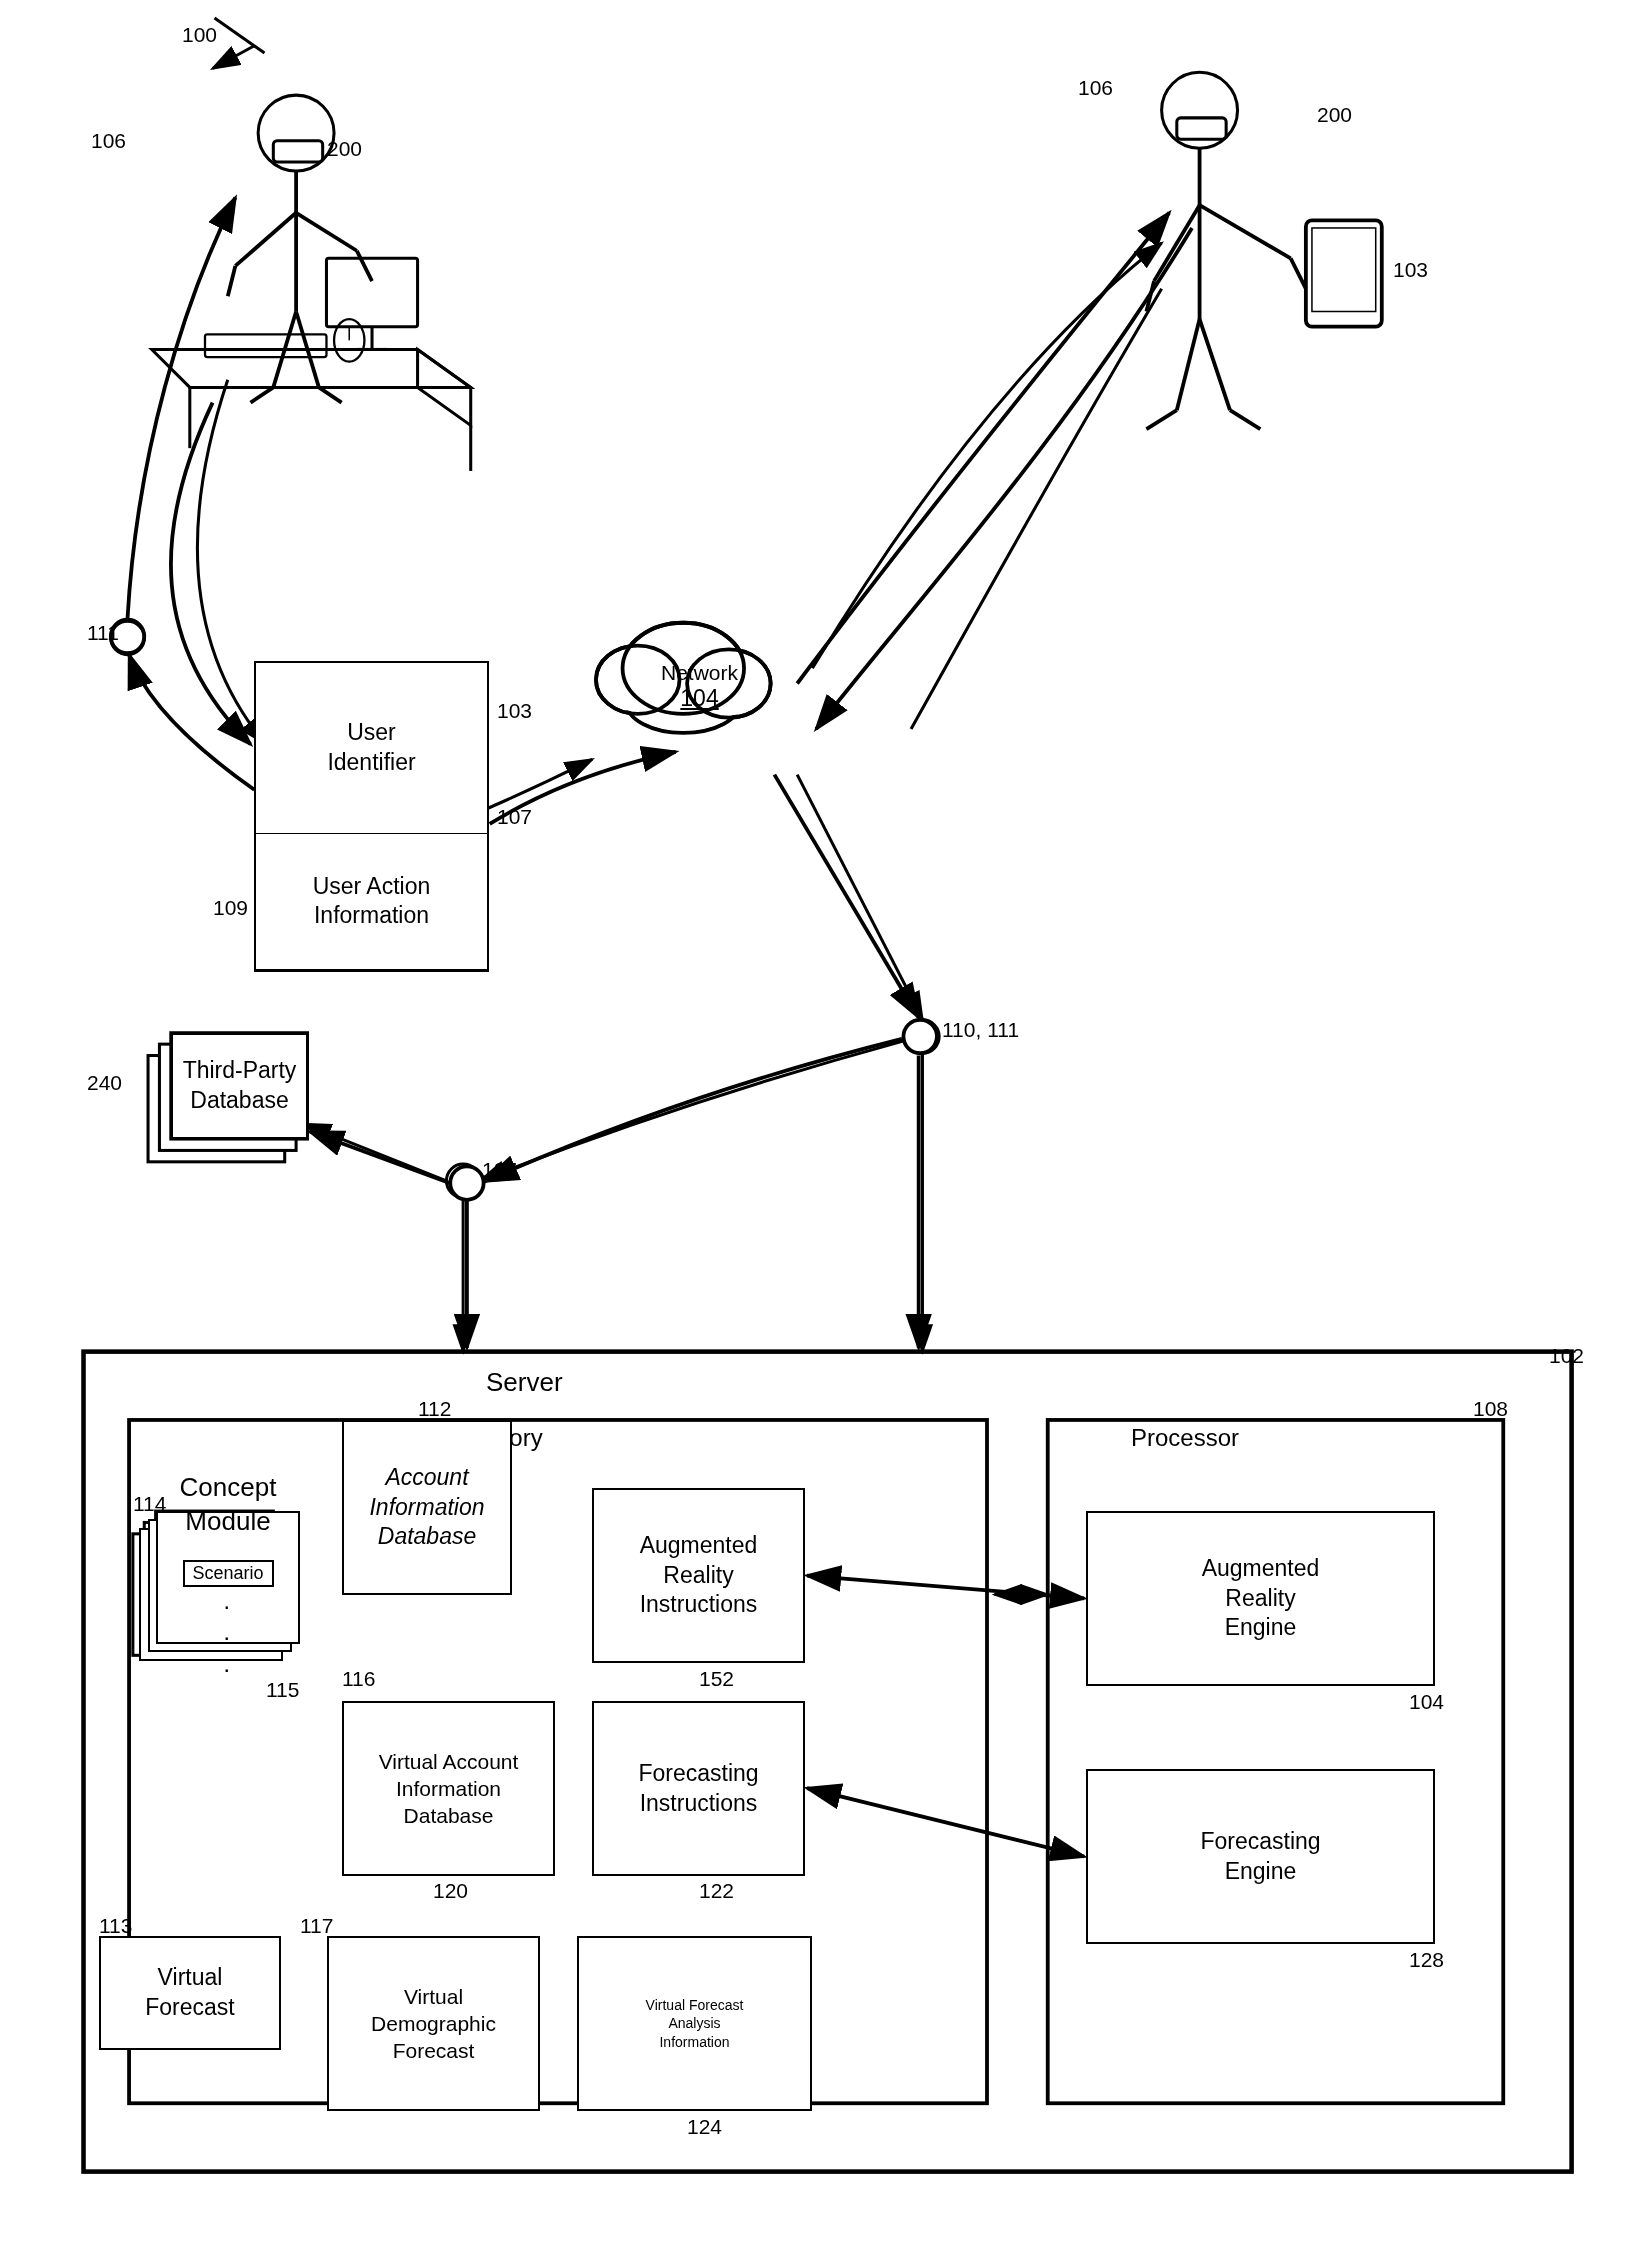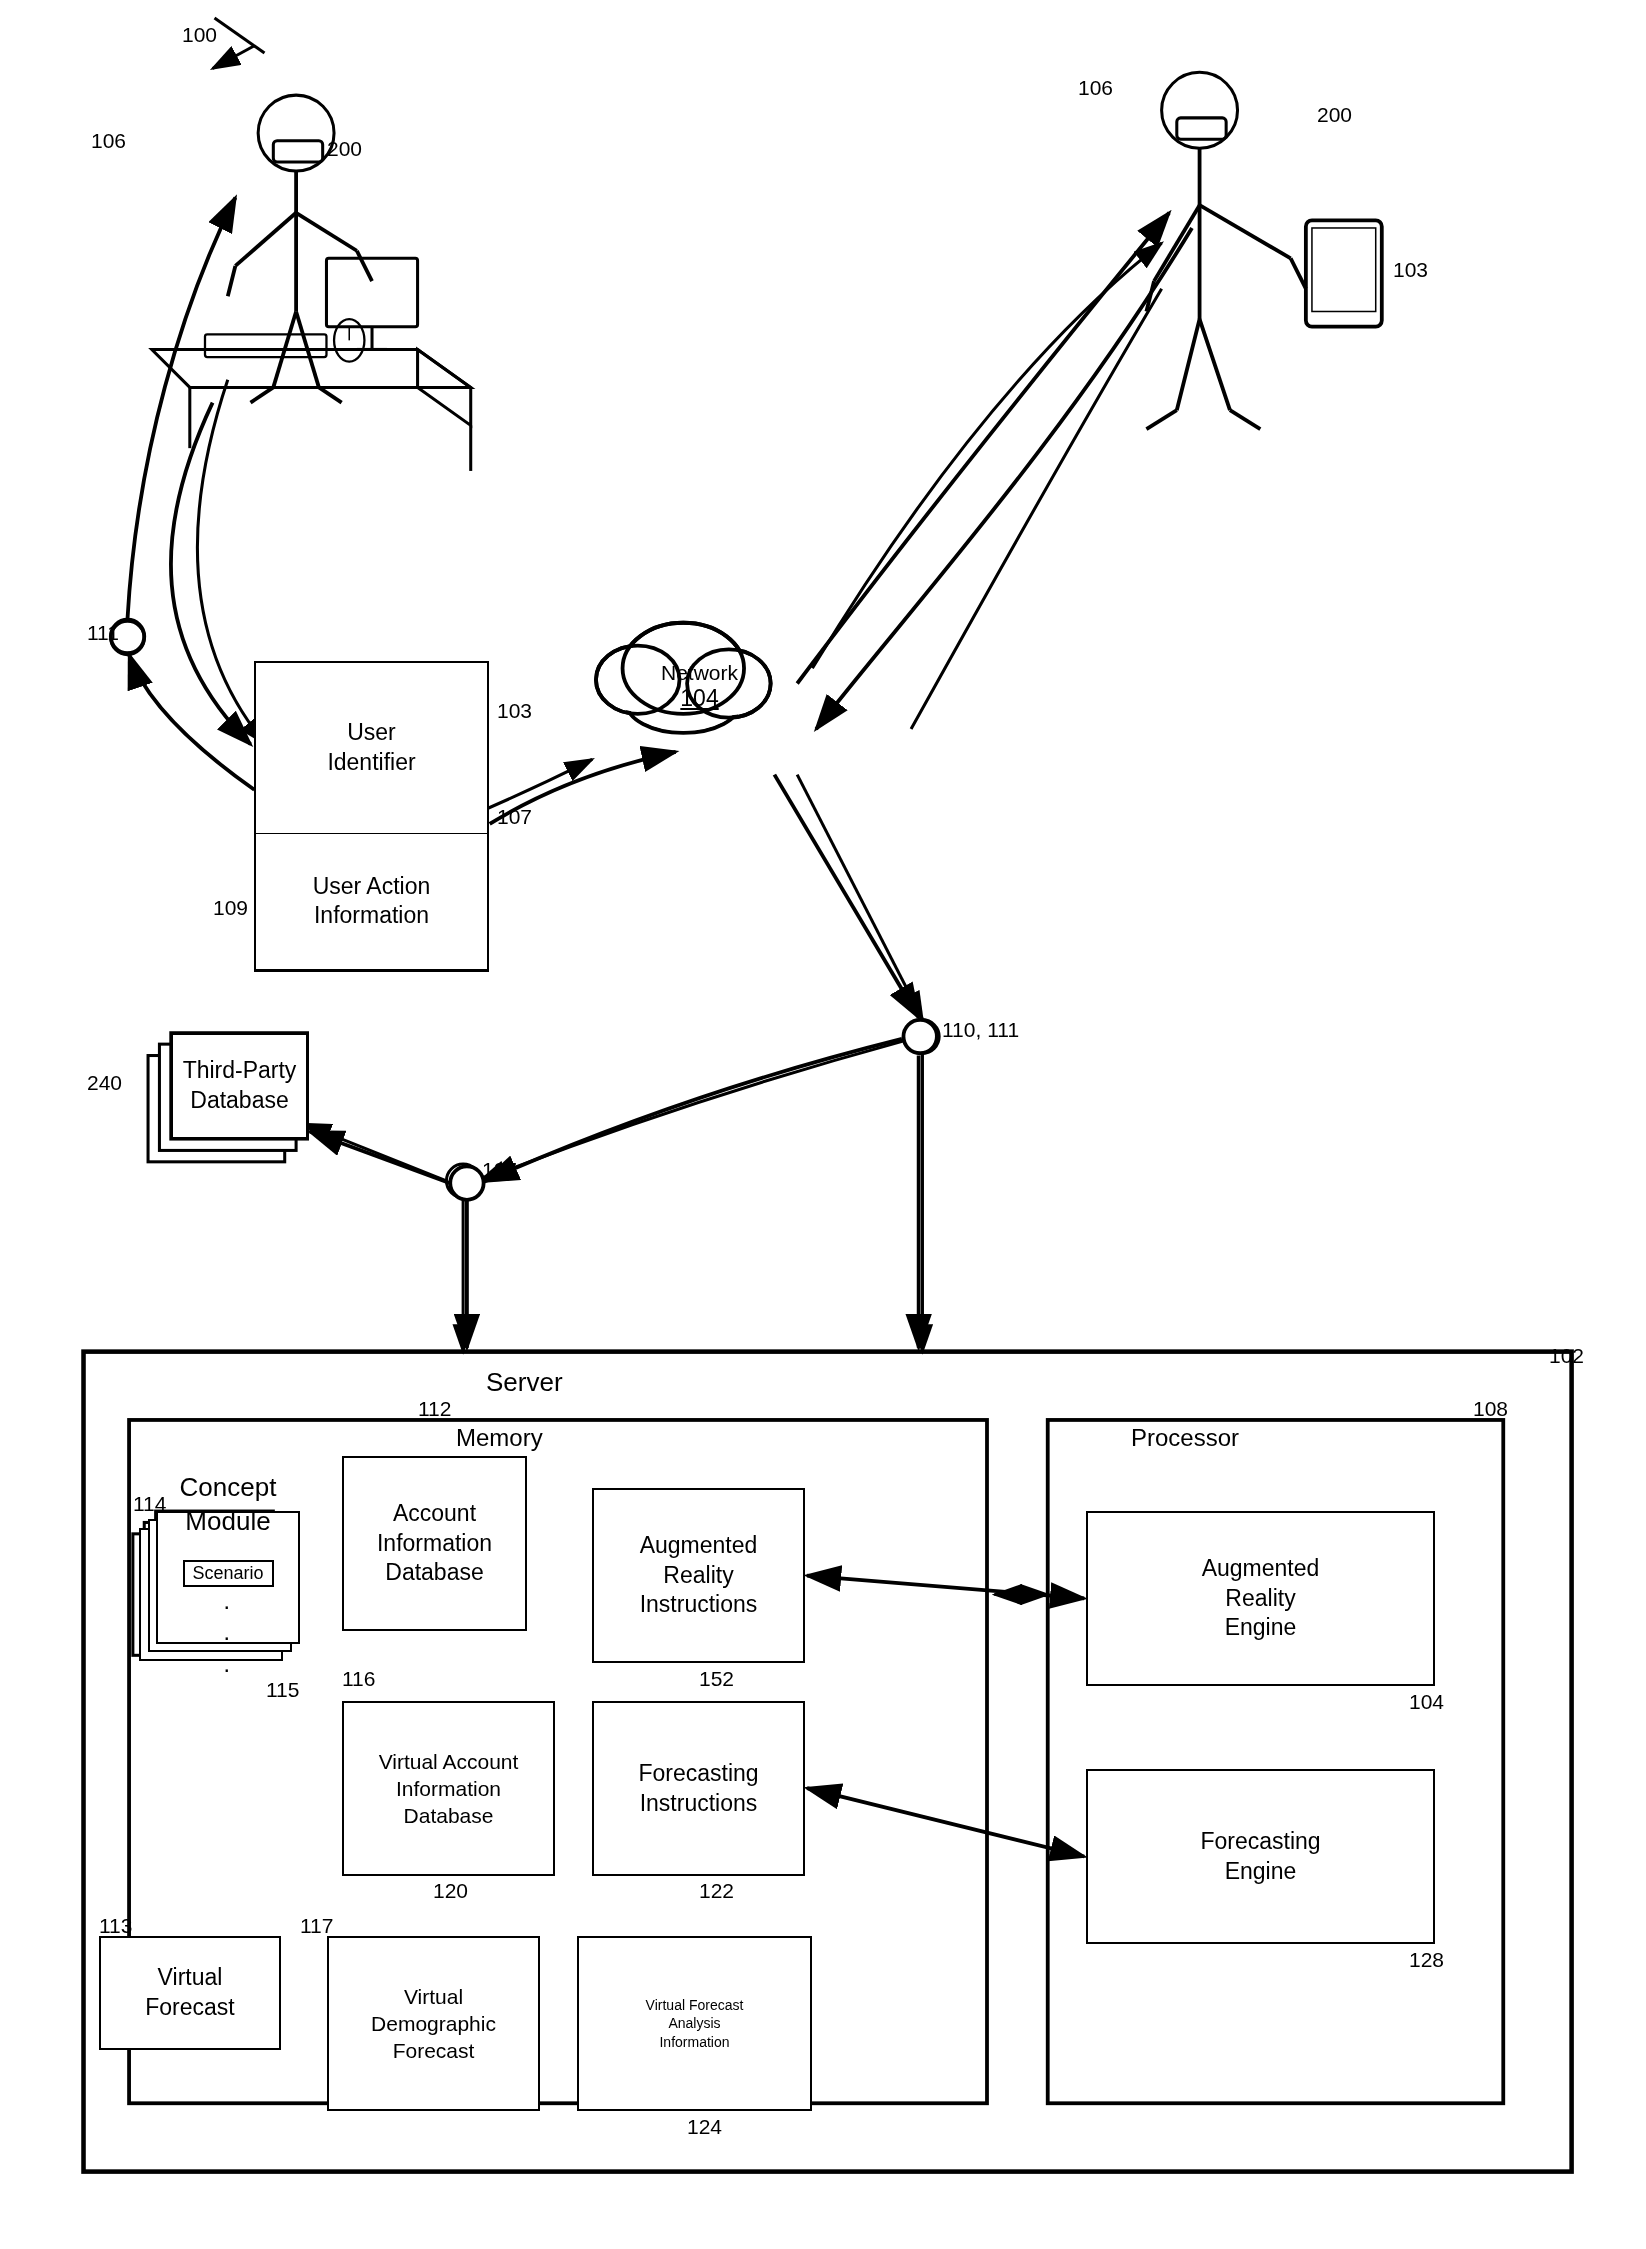--- a/index.html
+++ b/index.html
@@ -248,21 +248,21 @@
   <div class="box" style="left:156px; top:1511px; width:144px; height:133px; background:#fff; z-index:3;">
     <div style="display:flex; flex-direction:column; width:100%; height:100%; align-items:center; justify-content:center;">
       <div style="font-size:26px; text-align:center; margin-bottom:21px;">Concept<br>Module</div>
       <div class="box" style="position:relative; width:91px; height:30px; font-size:18px;">Scenario</div>
       <div style="font-size:24px; letter-spacing:2.3px; margin-top:3px;">·<br>·<br>·</div>
     </div>
   </div>
   <div style="position:absolute; left:148px; top:1519px; width:144px; height:133px; border:2.3px solid #000; background:#fff; z-index:2;"></div>
   <div style="position:absolute; left:139px; top:1528px; width:144px; height:133px; border:2.3px solid #000; background:#fff; z-index:1;"></div>
 
-  <div class="box" style="left:342px; top:1456px; width:185px; height:175px;">
+  <div class="box" style="left:342px; top:1420px; width:170px; height:175px;font-style:italic;">
     <span style="font-size:23px; text-align:center;">Account<br>Information<br>Database</span>
   </div>
 
   <div class="label" style="left:342px; top:1667px;">116</div>
 
   <div class="box" style="left:592px; top:1488px; width:213px; height:175px;">
     <span style="font-size:23px; text-align:center;">Augmented<br>Reality<br>Instructions</span>
   </div>
 
   <div class="label" style="left:699px; top:1667px;">152</div>

